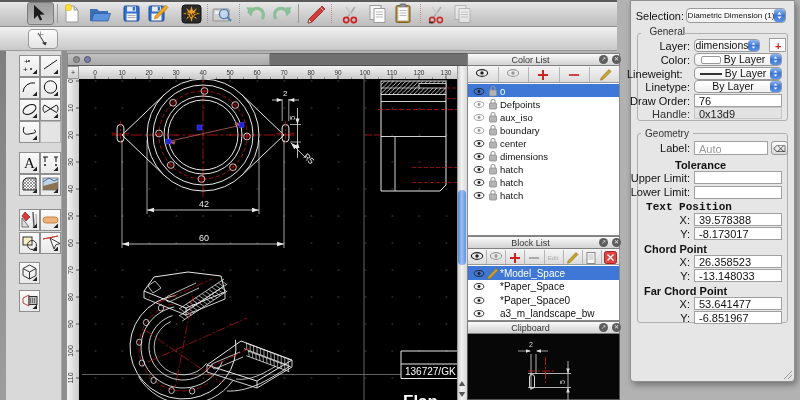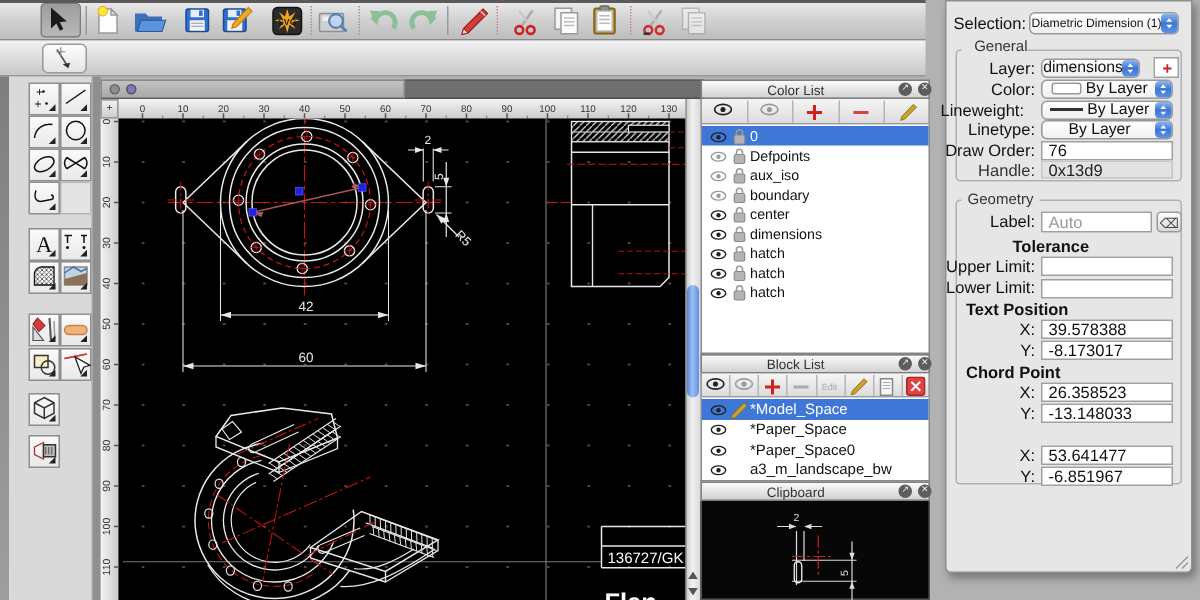--- a/index.html
+++ b/index.html
@@ -694,29 +694,30 @@
 <div class="abs" style="left:641px;top:128px;width:52px;font-size:10px;color:#333;background:#e6e6e6;z-index:3;text-align:center;">Geometry</div>
 <div class="abs" style="left:637px;top:133px;width:151px;height:190px;border:1px solid #b0b0b0;border-radius:3px;"></div>
 <div class="abs" style="left:635px;top:142px;width:55px;font-size:11px;font-weight:normal;color:#111;text-align:right;white-space:nowrap;">Label:</div>
 <div class="abs" style="left:694px;top:141px;width:74px;height:14px;background:#fff;border:1px solid #a0a0a0;font-size:11px;color:#999;padding:1px 0 0 4px;line-height:12px;">Auto</div>
 <div class="abs" style="left:771px;top:141px;width:17px;height:14px;background:linear-gradient(#fdfdfd,#d8d8d8);border:1px solid #999;border-radius:3px;color:#444;font-size:9px;text-align:center;line-height:14px;">⌫</div>
 <div class="abs" style="left:644px;top:159px;width:80px;font-size:11px;font-weight:bold;color:#111;text-align:left;white-space:nowrap;margin-left:31px;">Tolerance</div>
 <div class="abs" style="left:627px;top:171.5px;width:63px;font-size:11px;font-weight:normal;color:#111;text-align:right;white-space:nowrap;">Upper Limit:</div>
 <div class="abs" style="left:694px;top:171px;width:88px;height:13px;background:#fff;border:1px solid #a0a0a0;font-size:11px;color:#111;padding:1px 0 0 4px;line-height:11px;"></div>
 <div class="abs" style="left:627px;top:186px;width:63px;font-size:11px;font-weight:normal;color:#111;text-align:right;white-space:nowrap;">Lower Limit:</div>
 <div class="abs" style="left:694px;top:185.5px;width:88px;height:13px;background:#fff;border:1px solid #a0a0a0;font-size:11px;color:#111;padding:1px 0 0 4px;line-height:11px;"></div>
-<div class="abs" style="left:644px;top:201px;width:90px;font-size:11px;font-weight:bold;color:#111;text-align:left;white-space:nowrap;">Text Position</div>
+<div class="abs" style="left:644px;top:201px;width:90px;font-size:11px;font-weight:bold;color:#111;text-align:center;white-space:nowrap;font-family:Liberation Mono, monospace;">Text Position</div>
 <div class="abs" style="left:655px;top:213.5px;width:35px;font-size:11px;font-weight:normal;color:#111;text-align:right;white-space:nowrap;">X:</div>
 <div class="abs" style="left:694px;top:213px;width:88px;height:13px;background:#fff;border:1px solid #a0a0a0;font-size:11px;color:#111;padding:1px 0 0 4px;line-height:11px;">39.578388</div>
 <div class="abs" style="left:655px;top:227.5px;width:35px;font-size:11px;font-weight:normal;color:#111;text-align:right;white-space:nowrap;">Y:</div>
 <div class="abs" style="left:694px;top:227px;width:88px;height:13px;background:#fff;border:1px solid #a0a0a0;font-size:11px;color:#111;padding:1px 0 0 4px;line-height:11px;">-8.173017</div>
 <div class="abs" style="left:644px;top:243px;width:90px;font-size:11px;font-weight:bold;color:#111;text-align:left;white-space:nowrap;">Chord Point</div>
 <div class="abs" style="left:655px;top:255.5px;width:35px;font-size:11px;font-weight:normal;color:#111;text-align:right;white-space:nowrap;">X:</div>
 <div class="abs" style="left:694px;top:255px;width:88px;height:13px;background:#fff;border:1px solid #a0a0a0;font-size:11px;color:#111;padding:1px 0 0 4px;line-height:11px;">26.358523</div>
 <div class="abs" style="left:655px;top:269.5px;width:35px;font-size:11px;font-weight:normal;color:#111;text-align:right;white-space:nowrap;">Y:</div>
 <div class="abs" style="left:694px;top:269px;width:88px;height:13px;background:#fff;border:1px solid #a0a0a0;font-size:11px;color:#111;padding:1px 0 0 4px;line-height:11px;">-13.148033</div>
+<div class="abs" style="left:644px;top:285px;width:110px;font-size:11px;font-weight:bold;color:#111;text-align:left;white-space:nowrap;">Far Chord Point</div>
 <div class="abs" style="left:655px;top:297.5px;width:35px;font-size:11px;font-weight:normal;color:#111;text-align:right;white-space:nowrap;">X:</div>
 <div class="abs" style="left:694px;top:297px;width:88px;height:13px;background:#fff;border:1px solid #a0a0a0;font-size:11px;color:#111;padding:1px 0 0 4px;line-height:11px;">53.641477</div>
 <div class="abs" style="left:655px;top:311.5px;width:35px;font-size:11px;font-weight:normal;color:#111;text-align:right;white-space:nowrap;">Y:</div>
 <div class="abs" style="left:694px;top:311px;width:88px;height:13px;background:#fff;border:1px solid #a0a0a0;font-size:11px;color:#111;padding:1px 0 0 4px;line-height:11px;">-6.851967</div>
 <svg class="abs" style="left:782px;top:369px;" width="11" height="11" viewBox="0 0 11 11">
       <path d="M10,2 L2,10 M10,6 L6,10" stroke="#999" stroke-width="1"></path>
     </svg>
 </div>
 </body></html>

